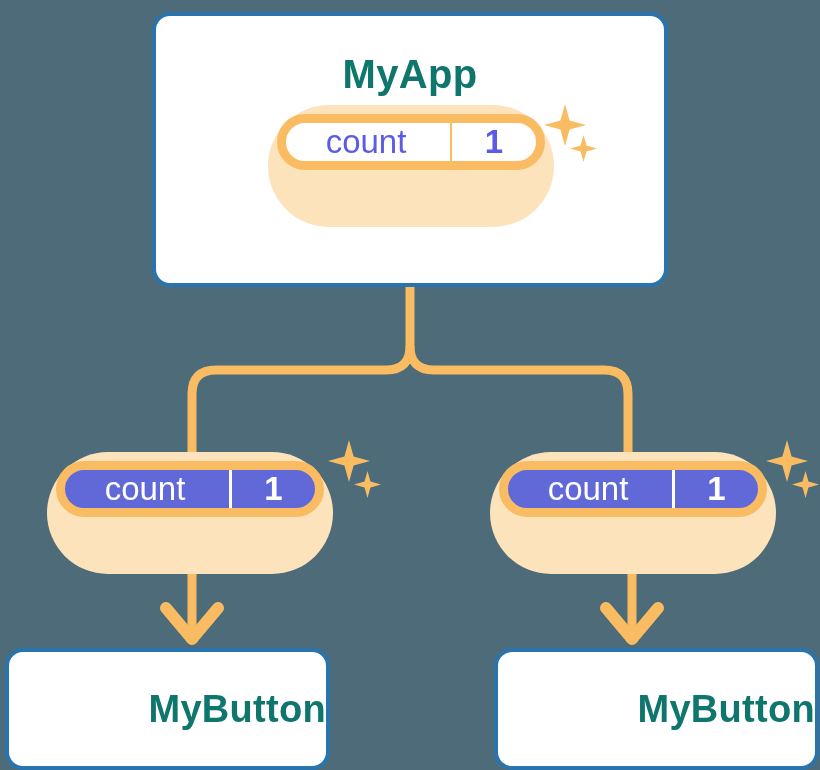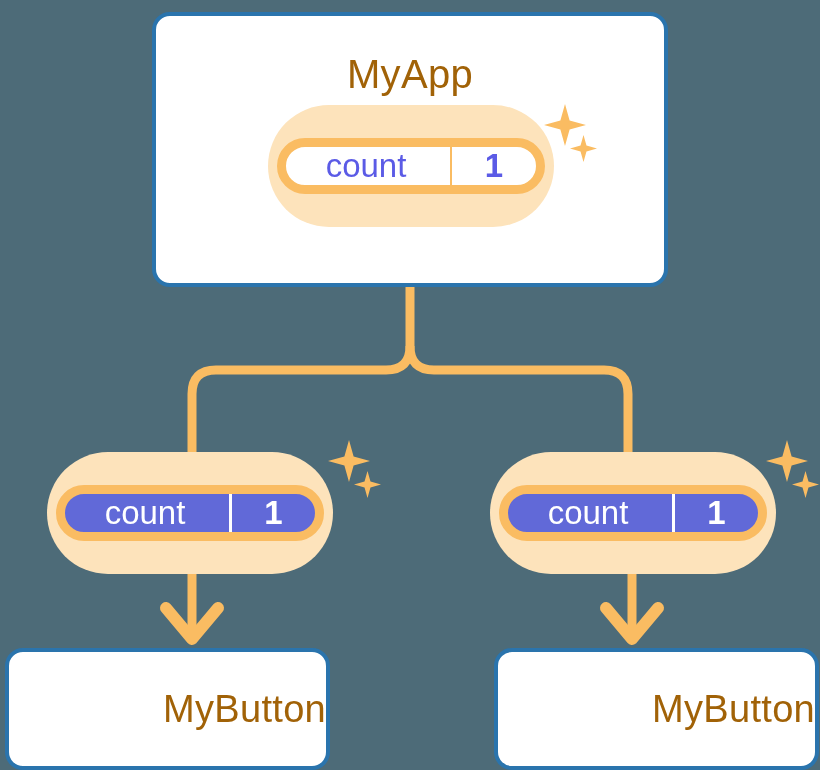--- a/index.html
+++ b/index.html
@@ -34,23 +34,23 @@
     position: absolute;
     background: #ffffff;
     border: 4px solid #2a74ad;
     border-radius: 18px;
     box-sizing: border-box;
     display: flex;
     align-items: center;
     justify-content: flex-end;
   }
   .card-title {
-    color: #a16207;
+    color: #0f766e;
     font-size: 38px;
-    font-weight: 400;
+    font-weight: 700;
     letter-spacing: 0.3px;
     line-height: 1;
   }
 
   #app-card {
     left: 152px;
     top: 12px;
     width: 516px;
     height: 275px;
     align-items: flex-start;
@@ -75,21 +75,21 @@
     width: 325px;
     height: 122px;
   }
 
   
   .pill {
     position: absolute;
     box-sizing: border-box;
     border-radius: 999px;
     display: flex;
-    align-items: center;
+    align-items: flex-start;
   }
   
   .pill::before {
     content: "";
     position: absolute;
     left: -9px;
     top: -9px;
     right: -9px;
     bottom: -9px;
     border-radius: 999px;

